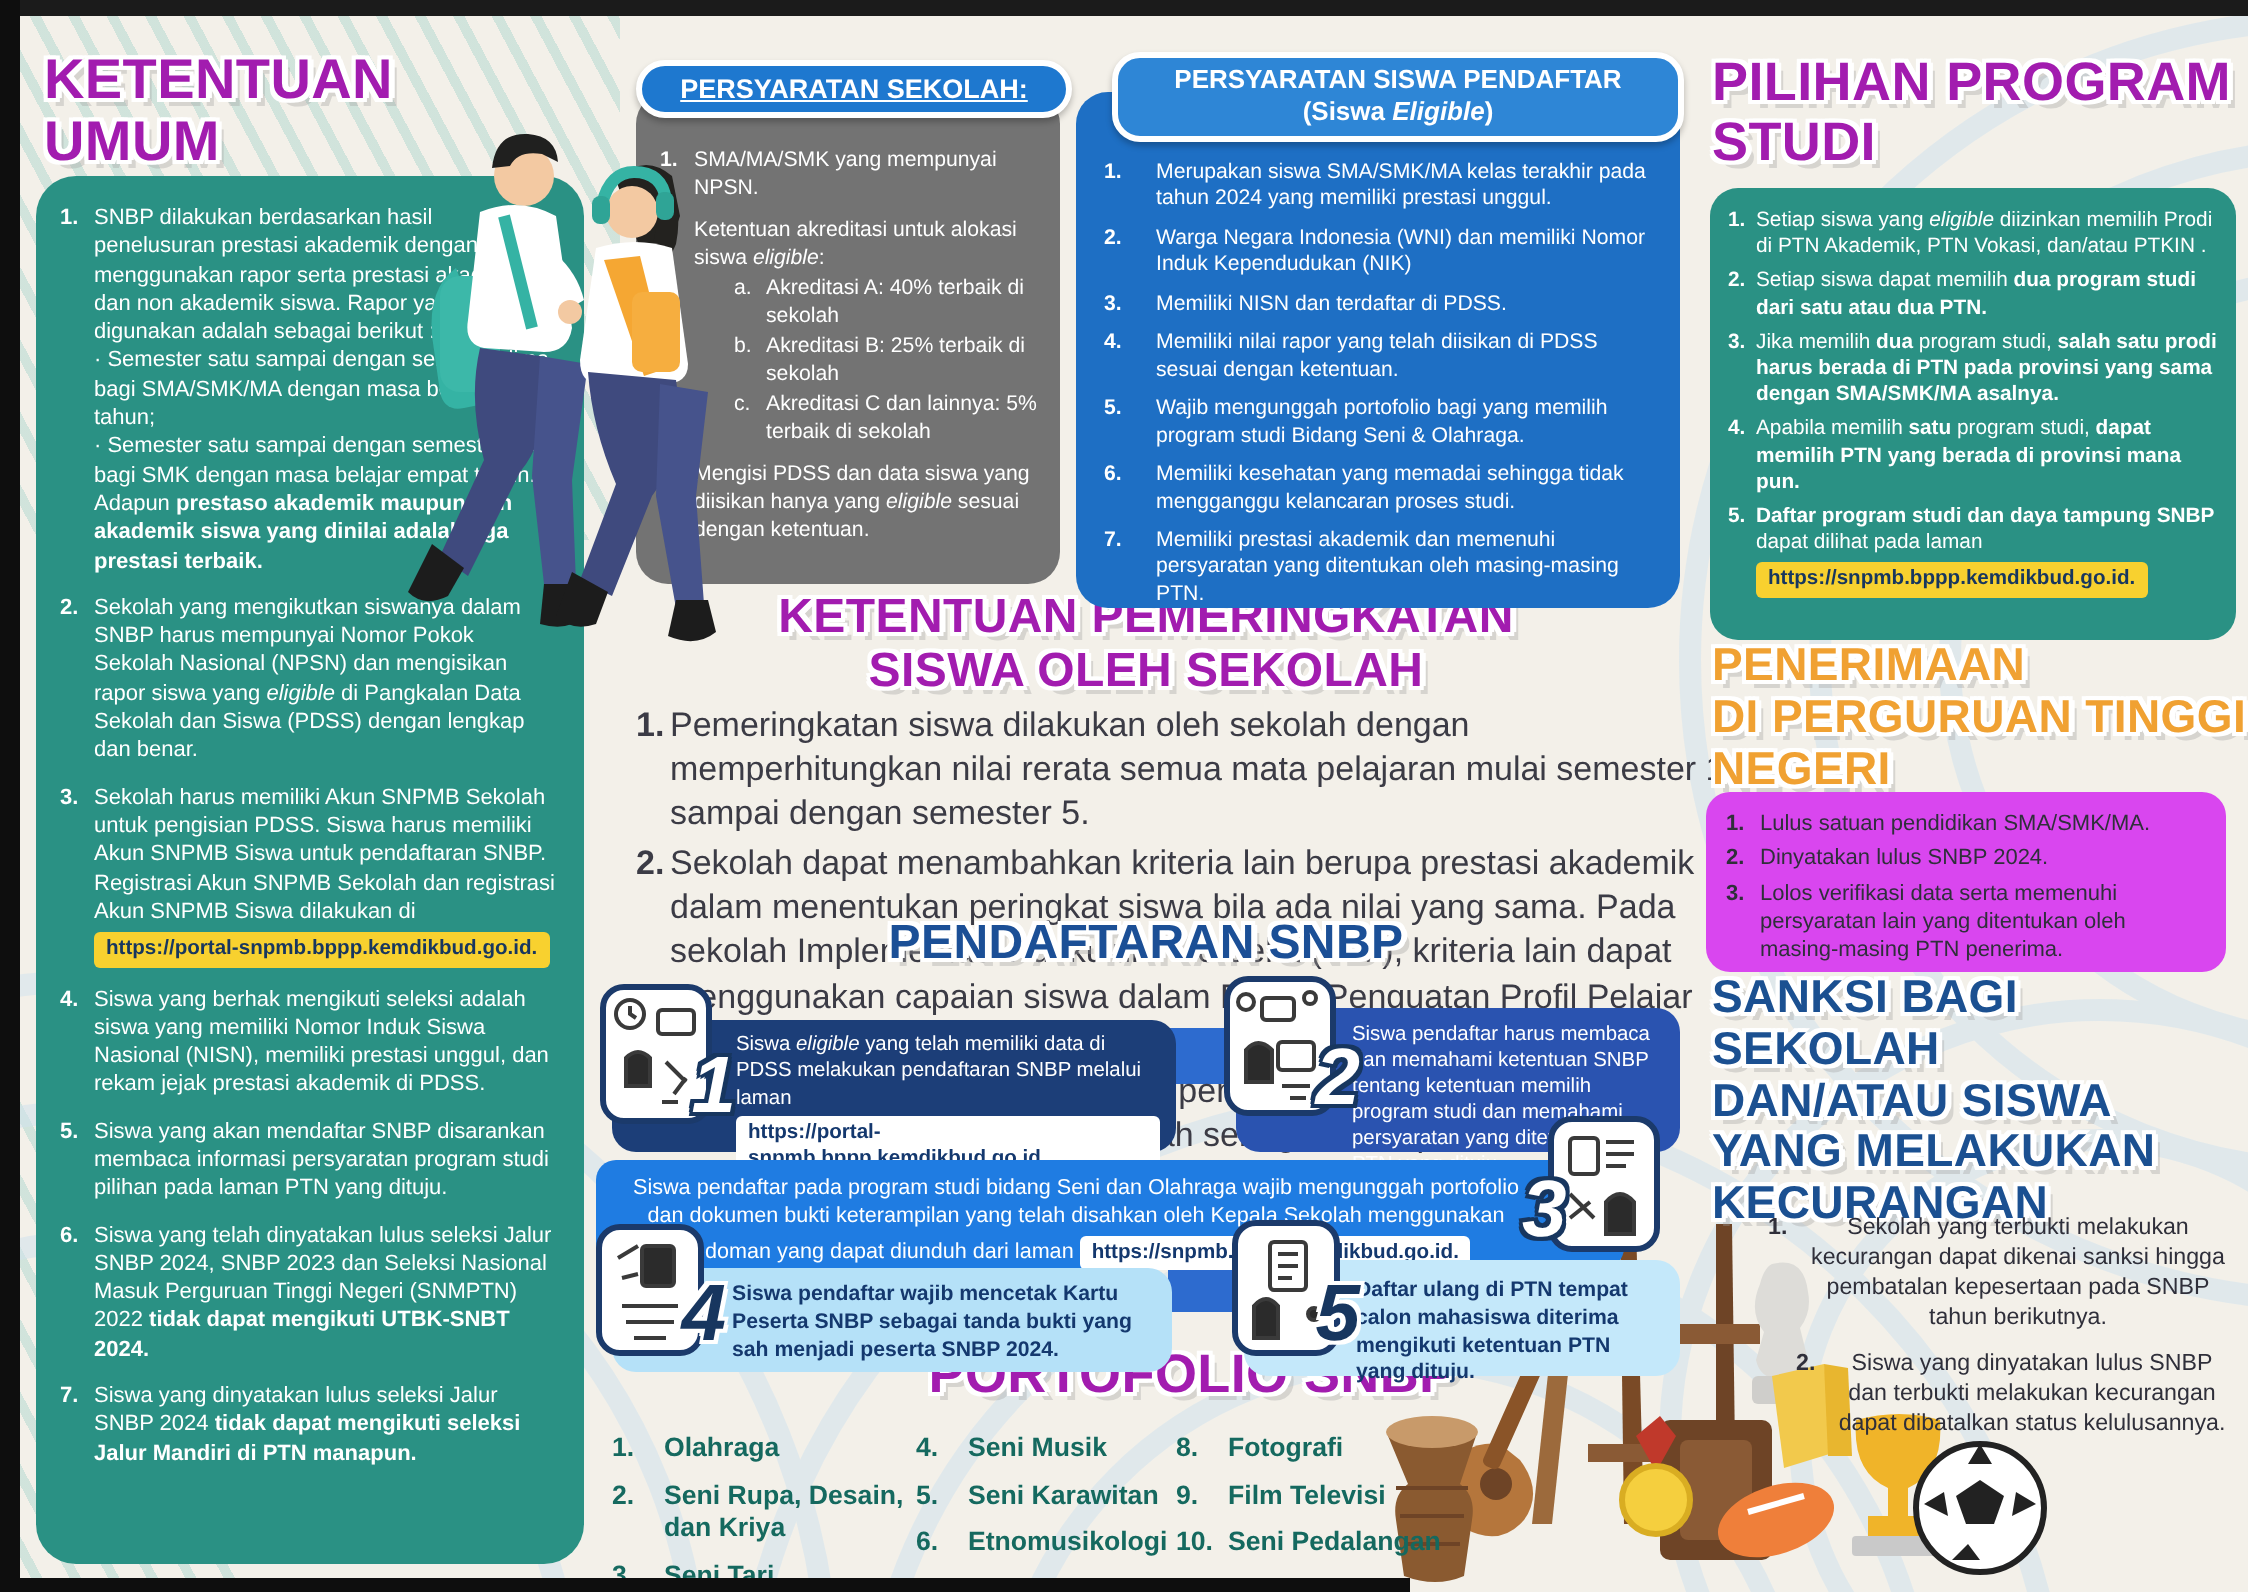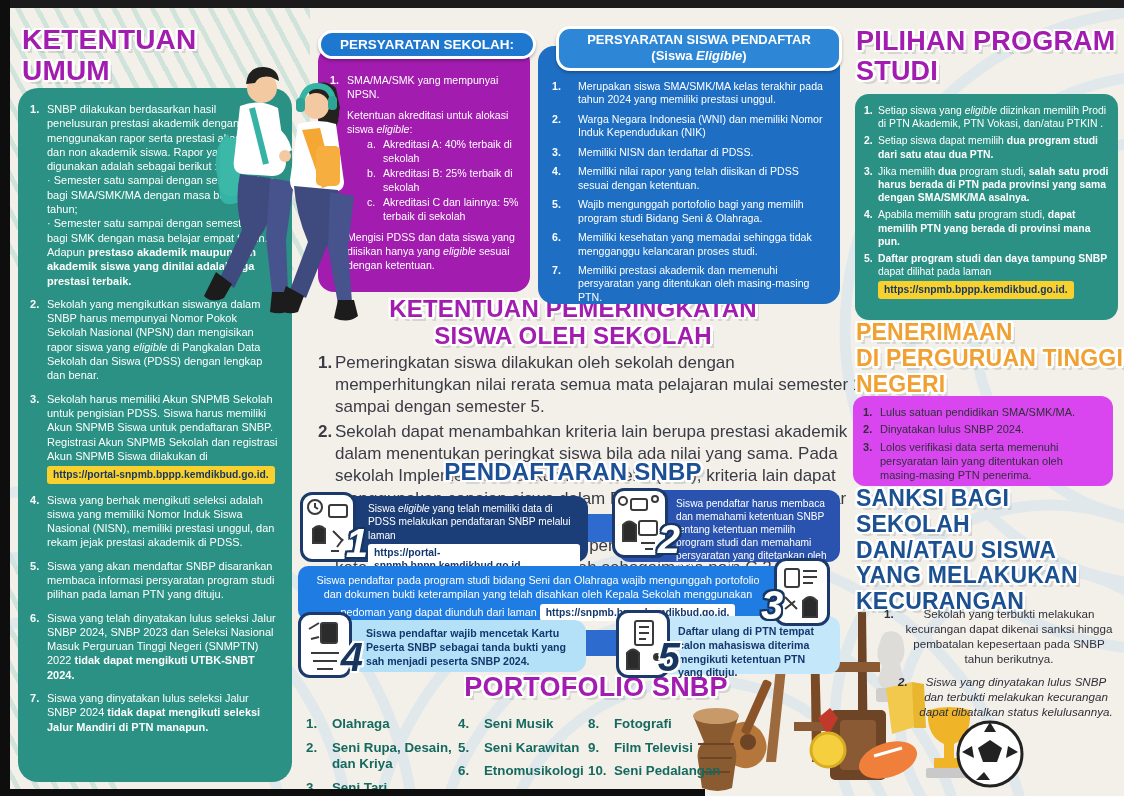--- a/index.html
+++ b/index.html
@@ -41,22 +41,22 @@
   #ku-title{position:absolute;left:22px;top:24px;font-size:28px;z-index:5;}
   #ku-box{position:absolute;left:18px;top:88px;width:274px;height:694px;background:#2a9184;
     border-radius:20px;padding:14px 13px 8px 12px;box-sizing:border-box;color:#fff;
     font-size:11px;line-height:1.3;z-index:2;}
   #ku-box ol.plain>li{margin-bottom:9px;}
 
   
   .pillhead{position:absolute;z-index:6;background:#1e78cf;border:3px solid #fff;
     border-radius:22px;color:#fff;font-weight:800;text-align:center;
     box-shadow:0 2px 3px rgba(0,0,0,.25);}
-  #ps-pill{left:318px;top:30px;width:212px;font-size:13.5px;padding:4px 0;}
-  #ps-box{position:absolute;left:318px;top:46px;width:212px;height:246px;background:#a21caf;
+  #ps-pill{left:318px;top:30px;width:212px;font-size:13.5px;padding:4px 0;text-decoration:underline;}
+  #ps-box{position:absolute;left:318px;top:46px;width:212px;height:246px;background:#737373;
     border-radius:16px;padding:28px 0 8px 12px;box-sizing:border-box;color:#fff;
     font-size:10.6px;line-height:1.28;z-index:3;}
   #psp-pill{left:556px;top:26px;width:268px;font-size:13px;padding:3px 6px;line-height:1.25;
     background:#2e86d6;border-radius:14px;}
   #psp-box{position:absolute;left:538px;top:46px;width:302px;height:258px;background:#1e6fc4;
     border-radius:16px;padding:34px 12px 8px 14px;box-sizing:border-box;color:#fff;
     font-size:10.6px;line-height:1.27;z-index:3;}
   #psp-box ol.plain>li{padding-left:26px;margin-bottom:6px;}
 
   
@@ -64,21 +64,21 @@
 
   
   #pm-title{position:absolute;left:295px;top:296px;width:556px;text-align:center;font-size:24px;z-index:2;}
   #pm-list{position:absolute;left:318px;top:352px;width:550px;color:#3b3b45;font-size:17px;
     line-height:1.3;z-index:2;}
   #pm-list ol.plain>li{margin-bottom:3px;}
 
   
   #pd-title{position:absolute;left:295px;top:459px;width:556px;text-align:center;font-size:24px;
     color:#1b4f96;z-index:2;}
-  .stepbox{position:absolute;box-sizing:border-box;z-index:3;border-radius:12px;}
+  .stepbox{position:absolute;box-sizing:border-box;z-index:3;border-radius:12px;margin-top:14px;}
   .step-dark{background:#1c3e78;color:#fff;}
   .step-royal{background:#2a53b0;color:#fff;}
   .step-light{background:#b5e1f8;color:#14386e;font-weight:600;}
   .step-banner{background:#1f7ce2;color:#fff;text-align:center;}
   .step-icon{position:absolute;background:#fff;border:3px solid #1b3a6b;border-radius:12px;
     z-index:4;box-sizing:border-box;}
   .step-num{position:absolute;font-weight:800;font-size:40px;line-height:1;z-index:5;font-style:italic;}
   .num-white{color:#fff;text-shadow:-2px -2px 0 #17365f,2px -2px 0 #17365f,-2px 2px 0 #17365f,
     2px 2px 0 #17365f,0 2px 0 #17365f,0 -2px 0 #17365f,2px 0 0 #17365f,-2px 0 0 #17365f;}
   .num-navy{color:#17365f;text-shadow:-2px -2px 0 #fff,2px -2px 0 #fff,-2px 2px 0 #fff,2px 2px 0 #fff;}
@@ -99,21 +99,21 @@
   #pps-box ol.plain>li{padding-left:14px;margin-bottom:4px;}
   #pn-title{position:absolute;left:856px;top:320px;width:270px;font-size:23px;z-index:2;}
   #pn-box{position:absolute;left:853px;top:396px;width:260px;height:90px;background:#d946ef;
     border-radius:12px;padding:9px 10px;box-sizing:border-box;color:#2f2f3a;font-size:11px;
     line-height:1.3;z-index:2;}
   #pn-box ol.plain>li{margin-bottom:3px;}
   #sk-title{position:absolute;left:856px;top:486px;width:270px;font-size:23px;z-index:2;}
   #sk-list{position:absolute;left:884px;top:606px;width:233px;color:#2f2f3a;font-size:11.6px;
     line-height:1.3;z-index:3;text-align:center;}
   #sk-list ol.plain>li{margin-bottom:8px;}
-  #sk-list ol.plain>li.indent{margin-left:14px;font-style:italic;}
+  #sk-list ol.plain>li.indent{margin-left:14px;}
 
   #instruments{position:absolute;left:690px;top:602px;width:345px;height:194px;z-index:1;}
 </style>
 </head>
 <body>
 
 <div id="poster">
 
   <div class="stripes" id="stripes-tl"></div>
   <div class="stripes" id="stripes-bl"></div>

